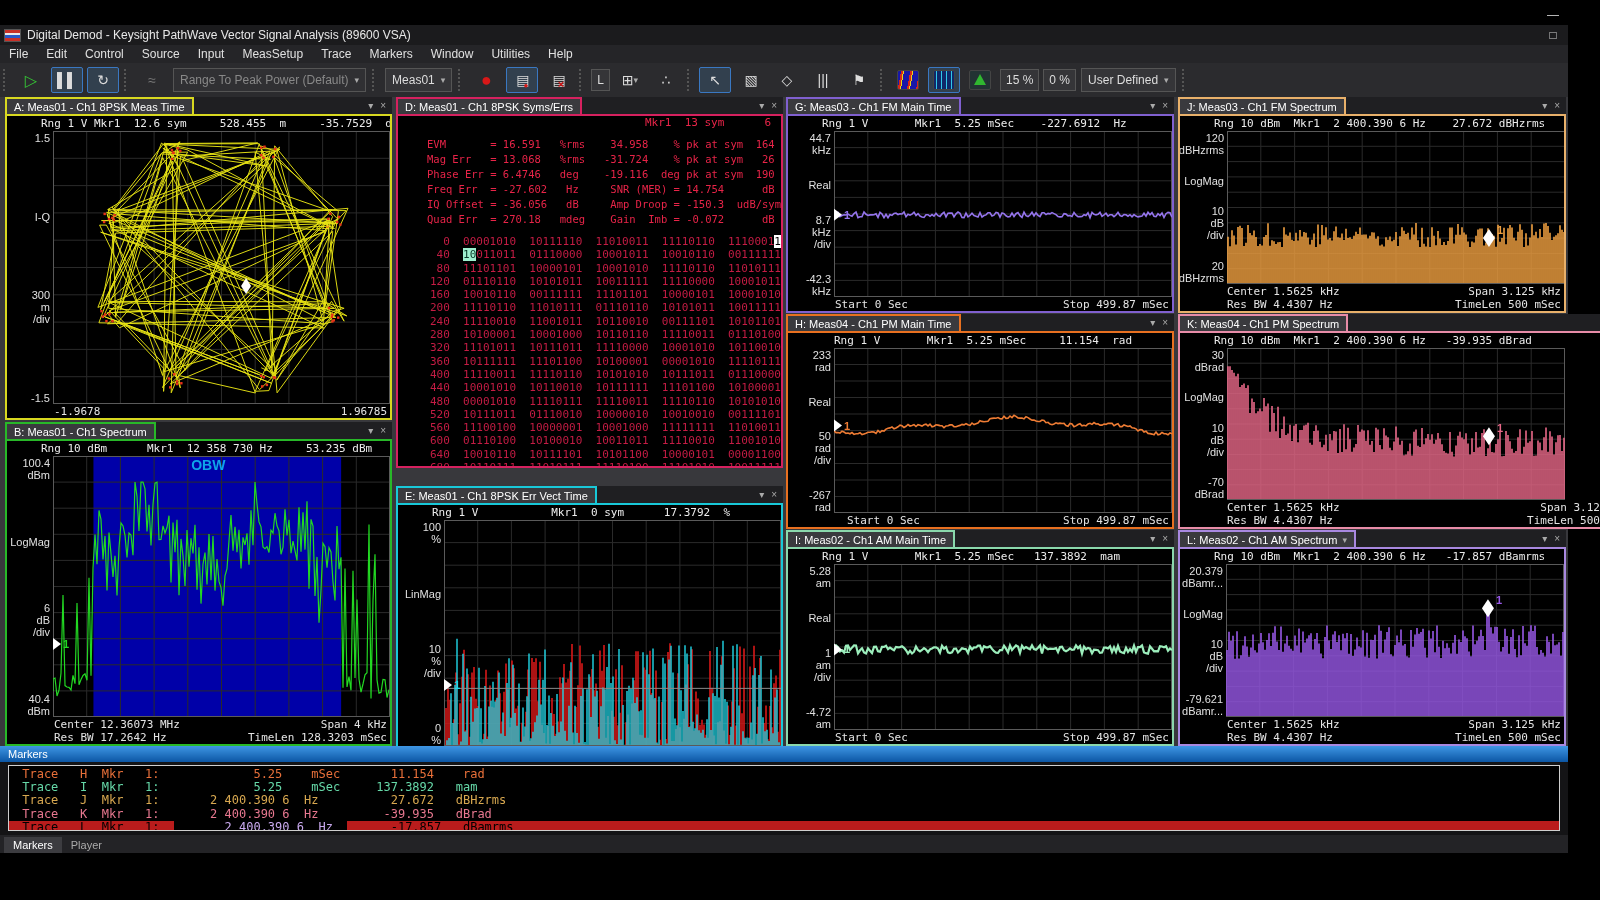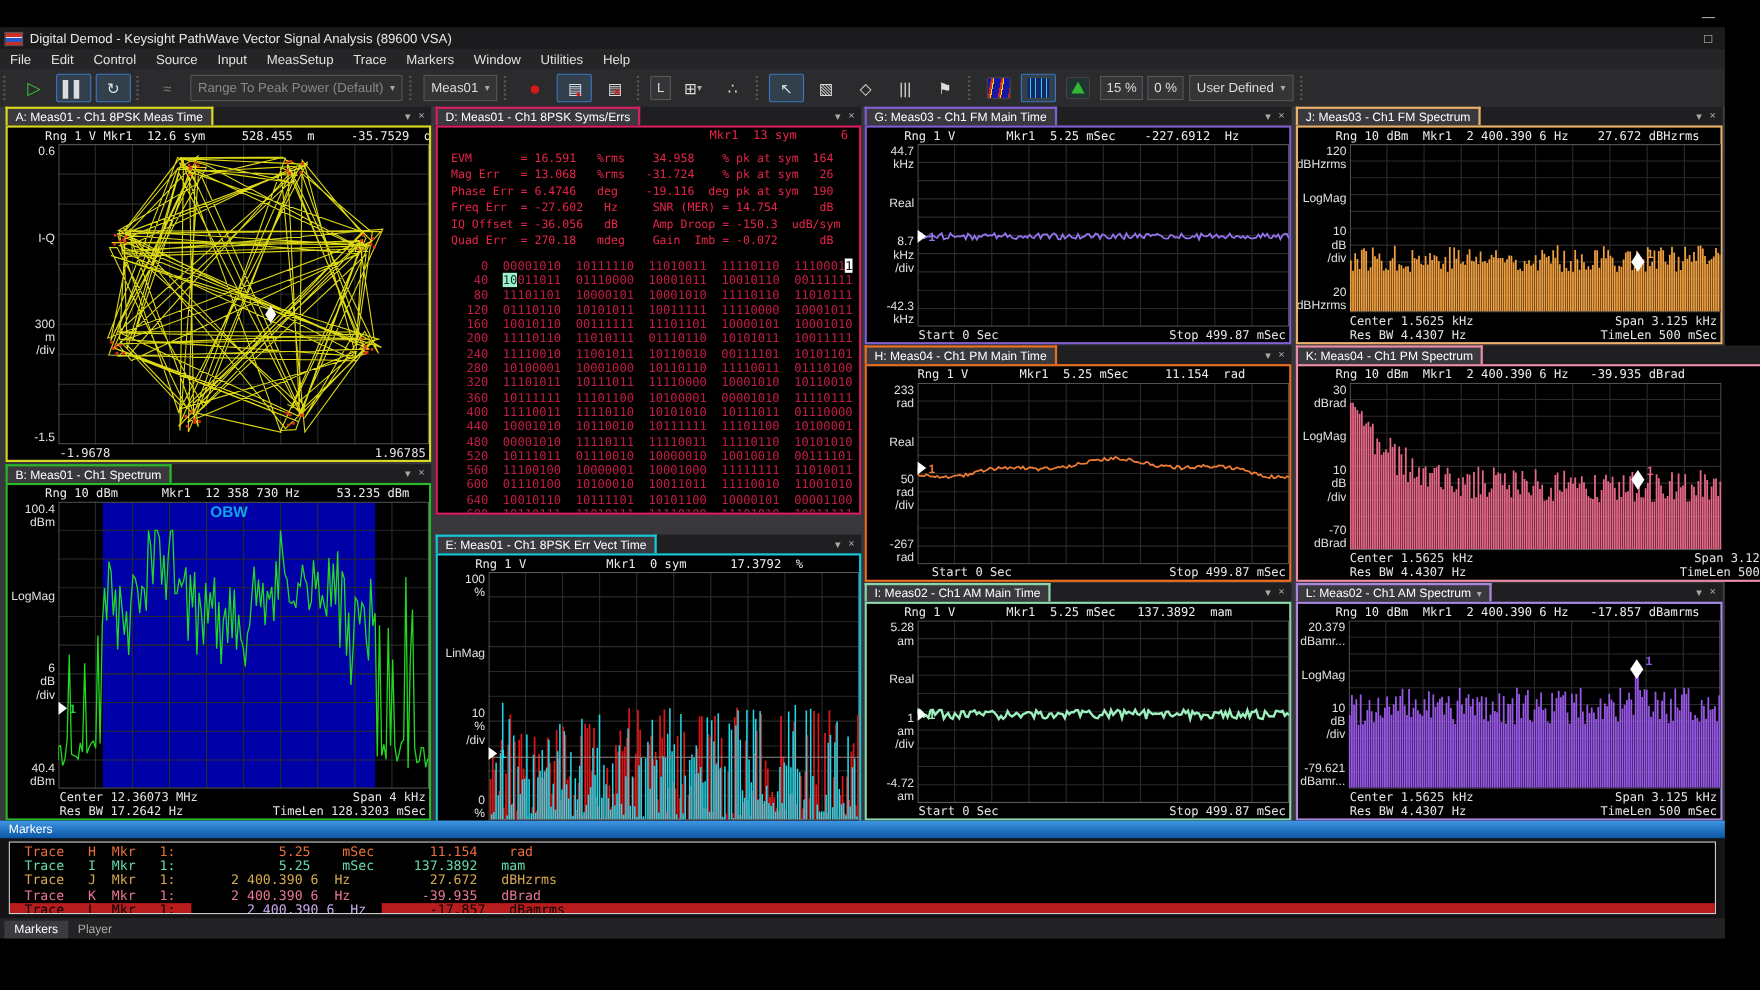--- a/index.html
+++ b/index.html
@@ -204,21 +204,21 @@
             <div class="pctrl">
               <span>▾</span>
               <span>×</span>
             </div>
           </div>
           <div class="pbody" style="border-color: rgb(216, 216, 32);">
             <div class="readout">Rng 1 V Mkr1  12.6 sym     528.455  m     -35.7529  deg</div>
             <div class="pmain">
               <div class="ygut">
                 <div>
-                  <div>0.6</div>
+                  <div>1.5</div>
                 </div>
                 <div>
                   <div>I-Q</div>
                 </div>
                 <div>
                   <div>300</div>
                   <div>m</div>
                   <div>/div</div>
                 </div>
                 <div>
@@ -387,21 +387,21 @@
           <div class="phead">
             <div class="ptab" style="border-color: rgb(214, 33, 95);">
               <span>D: Meas01 - Ch1 8PSK Syms/Errs</span>
             </div>
             <span class="spacer"></span>
             <div class="pctrl">
               <span>▾</span>
               <span>×</span>
             </div>
           </div>
-          <div class="pbody" style="border-color: rgb(214, 33, 95);">
+          <div class="pbody" style="border-color: rgb(214, 33, 95); align-items: flex-end;">
             <div class="dread"><span class="mid">Mkr1  13 sym</span><span>6</span></div>
             <div class="dsep"></div>
             <div class="dstats"><div>EVM       = 16.591   %rms    34.958    % pk at sym  164</div><div>Mag Err   = 13.068   %rms   -31.724    % pk at sym   26</div><div>Phase Err = 6.4746   deg    -19.116  deg pk at sym  190</div><div>Freq Err  = -27.602   Hz     SNR (MER) = 14.754      dB</div><div>IQ Offset = -36.056   dB     Amp Droop = -150.3  udB/sym</div><div>Quad Err  = 270.18   mdeg    Gain  Imb = -0.072      dB</div></div>
             <div class="dsep"></div>
             <div class="dbits"><div>  0  00001010  10111110  11010011  11110110  1110001<span class="bit-cursor">1</span></div><div> 40  <span class="bit-sel">10</span>011011  01110000  10001011  10010110  00111111</div><div> 80  11101101  10000101  10001010  11110110  11010111</div><div>120  01110110  10101011  10011111  11110000  10001011</div><div>160  10010110  00111111  11101101  10000101  10001010</div><div>200  11110110  11010111  01110110  10101011  10011111</div><div>240  11110010  11001011  10110010  00111101  10101101</div><div>280  10100001  10001000  10110110  11110011  01110100</div><div>320  11101011  10111011  11110000  10001010  10110010</div><div>360  10111111  11101100  10100001  00001010  11110111</div><div>400  11110011  11110110  10101010  10111011  01110000</div><div>440  10001010  10110010  10111111  11101100  10100001</div><div>480  00001010  11110111  11110011  11110110  10101010</div><div>520  10111011  01110010  10000010  10010010  00111101</div><div>560  11100100  10000001  10001000  11111111  11010011</div><div>600  01110100  10100010  10011011  11110010  11001010</div><div>640  10010110  10111101  10101100  10000101  00001100</div><div>680  10110111  11010111  11110100  11101010  10011111</div></div>
           </div>
         </div>
         <div class="panel" style="left: 396px; top: 373px; width: 387px; height: 276px; margin-top: 16px;">
           <div class="phead">
             <div class="ptab" style="border-color: rgb(24, 200, 216);">

